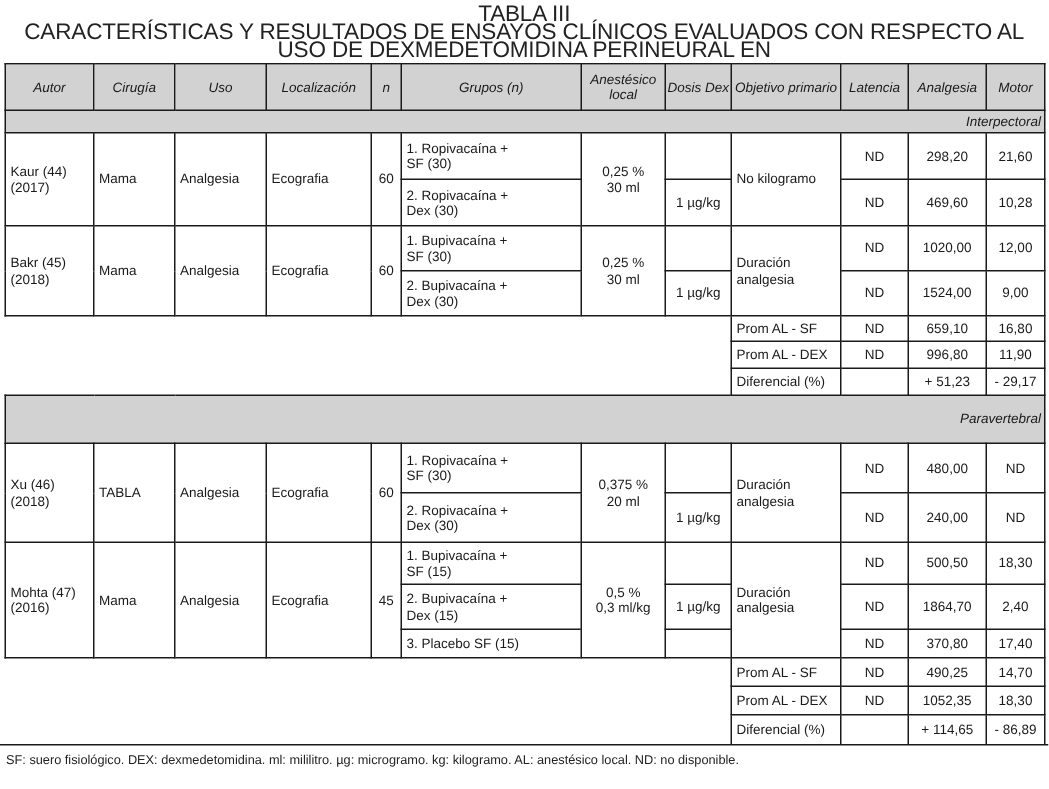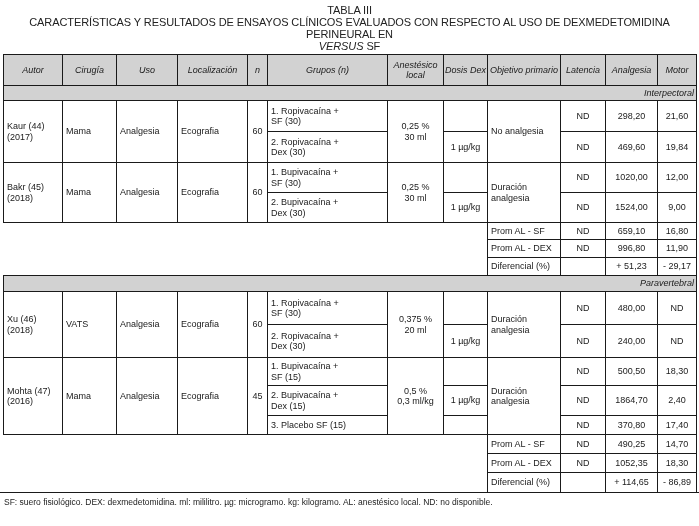--- a/index.html
+++ b/index.html
@@ -1,21 +1,21 @@
 <!DOCTYPE html>
 <html><head>
 <meta charset="utf-8">
 <style>
   html,body{margin:0;padding:0;}
   body{
     width:699px;height:526px;background:#fff;overflow:hidden;
     font-family:"Liberation Sans", sans-serif;color:#1a1a1a;
   }
   .title-block{
-    text-align:center;padding-top:4px;font-size:11px;line-height:12px;
+    text-align:center;padding-top:4px;font-size:15px;line-height:12px;
     letter-spacing:-0.1px;color:#222;
   }
   table{
     border-collapse:collapse;table-layout:fixed;width:693px;
     margin-left:3px;margin-top:2px;
   }
   td,th{
     border:1px solid #1a1a1a;font-size:9px;line-height:10.5px;
     padding:1px 3px;vertical-align:middle;overflow:hidden;
   }
@@ -33,21 +33,20 @@
   tr.last td{border-bottom:none;}
   .rule{width:699px;border-top:1px solid #1a1a1a;margin-top:0;}
   .footnote{font-size:8.5px;padding:4px 0 0 4px;color:#222;}
 </style>
 </head>
 <body>
 
 <div class="title-block">
   <div>TABLA III</div>
   <div>CARACTERÍSTICAS Y RESULTADOS DE ENSAYOS CLÍNICOS EVALUADOS CON RESPECTO AL USO DE DEXMEDETOMIDINA PERINEURAL EN</div>
-  <div><i>VERSUS</i> <span>SF</span></div>
 </div>
 
 <table>
   <colgroup>
     <col style="width:59px">
       <col style="width:54px">
       <col style="width:61px">
       <col style="width:70px">
     <col style="width:20px">
       <col style="width:120px">
@@ -90,34 +89,34 @@
     <td rowspan="2" class="center">60</td>
     <td class="left">
           <div>1. Ropivacaína +</div>
           <div>SF (30)</div>
         </td>
     <td rowspan="2" class="center">
           <div>0,25 %</div>
           <div>30 ml</div>
         </td>
     <td class="center"></td>
-    <td rowspan="2" class="left">No analgesia</td>
+    <td rowspan="2" class="left">No kilogramo</td>
     <td class="center">ND</td>
     <td class="center">298,20</td>
     <td class="center">21,60</td>
   </tr>
   <tr style="height:31px;">
     <td class="left">
           <div>2. Ropivacaína +</div>
           <div>Dex (30)</div>
         </td>
     <td class="center">1 µg/kg</td>
     <td class="center">ND</td>
     <td class="center">469,60</td>
-    <td class="center">19,84</td>
+    <td class="center">10,28</td>
   </tr>
 
   <tr style="height:30px;">
     <td rowspan="2" class="left">
           <div>Bakr (45)</div>
           <div>(2018)</div>
         </td>
     <td rowspan="2" class="left">Mama</td>
     <td rowspan="2" class="left">Analgesia</td>
     <td rowspan="2" class="left">Ecografia</td>
@@ -162,30 +161,30 @@
     <td class="center">11,90</td>
   </tr>
   <tr class="totals" style="height:18px;">
     <td colspan="8" class="blank"></td>
     <td class="left">Diferencial (%)</td>
     <td class="center"></td>
     <td class="center">+ 51,23</td>
     <td class="center">- 29,17</td>
   </tr>
 
-  <tr class="section" style="height:16px;">
+  <tr class="section" style="height:32px;">
     <td colspan="12">Paravertebral</td>
   </tr>
 
   <tr style="height:33px;">
     <td rowspan="2" class="left">
           <div>Xu (46)</div>
           <div>(2018)</div>
         </td>
-    <td rowspan="2" class="left">VATS</td>
+    <td rowspan="2" class="left">TABLA</td>
     <td rowspan="2" class="left">Analgesia</td>
     <td rowspan="2" class="left">Ecografia</td>
     <td rowspan="2" class="center">60</td>
     <td class="left">
           <div>1. Ropivacaína +</div>
           <div>SF (30)</div>
         </td>
     <td rowspan="2" class="center">
           <div>0,375 %</div>
           <div>20 ml</div>

